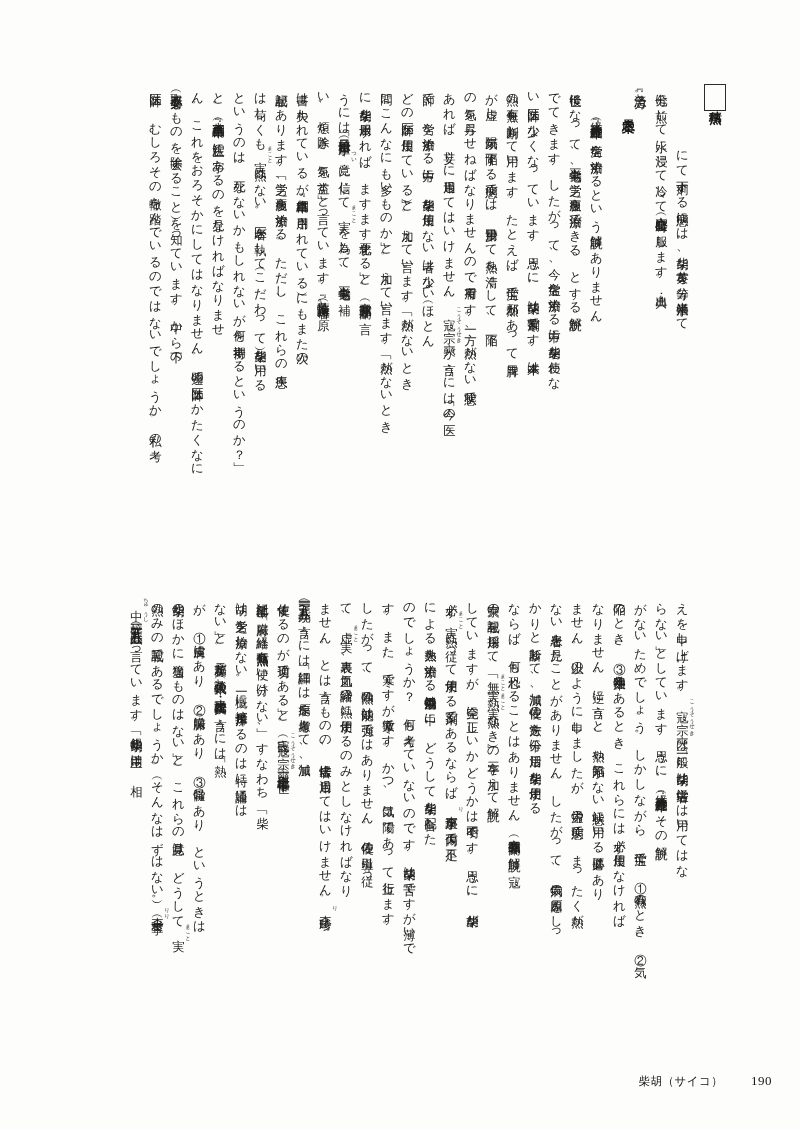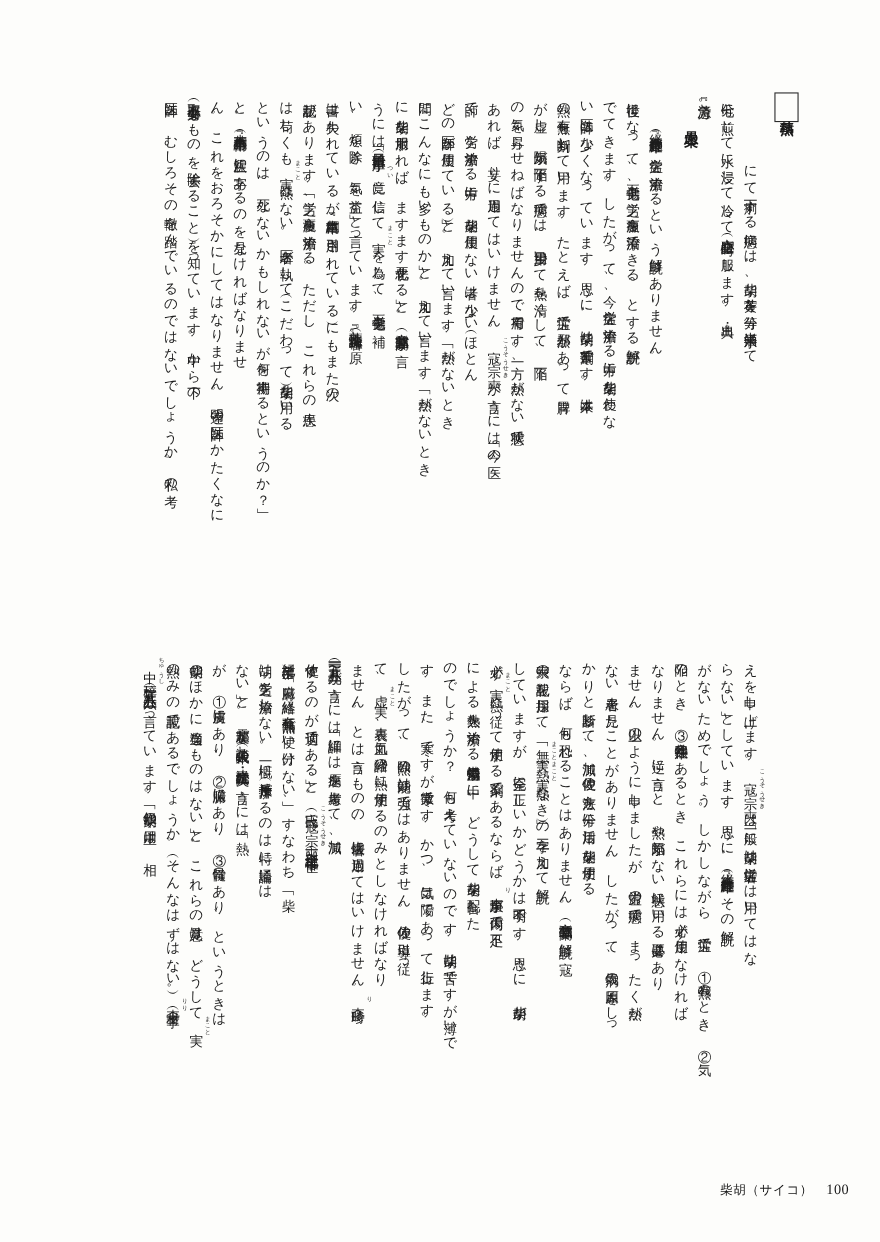--- a/index.html
+++ b/index.html
@@ -82,21 +82,21 @@
   #footer{
     position:absolute;
     left:0;right:0;
     bottom:40px;
     text-align:right;
     padding-right:28px;
     font-size:11.5px;
     letter-spacing:0.04em;
     color:#161616;
   }
-  #footer .ftitle{margin-right:12px;}
+  #footer .ftitle{margin-right:28px;}
   #footer .fpage{font-family:"Liberation Serif","DejaVu Serif",serif;font-size:13px;}
 </style>
 </head>
 <body>
 
 <div class="page">
 
   <div id="topic-box">
     <span class="vblock">積熱</span>
   </div>
@@ -157,16 +157,16 @@
       <div class="col" style="left: 256px; top: 594px;">紀前半））は「臓府、経絡、有熱無熱で使い分けない」、すなわち、「柴</div>
       <div class="col" style="left: 235px; top: 594px;">胡は労乏を治療しない。一概に擯斥（排斥）するのは特に通論には</div>
       <div class="col" style="left: 214px; top: 594px;">ない」と。龐元英が『談藪』（宋代の小説・龐元英撰）に言うには「熱</div>
       <div class="col" style="left: 193px; top: 594px;">が、①皮膚にあり、②臓腑にあり、③骨髄にあり、というときは</div>
       <div class="col" style="left: 172px; top: 594px;">柴胡のほかに適当なものはない」と。これらの意見は、どうして<ruby>実<rt>まこと</rt></ruby></div>
       <div class="col" style="left: 151px; top: 594px;">熱のみの記載であるでしょうか。（そんなはずはない）。<ruby>李<rt>り</rt></ruby>士材（<ruby>李<rt>り</rt></ruby></div>
       <div class="col" style="left: 130px; top: 594px;"><ruby>中梓<rt>ちゅうし</rt></ruby>（一五八八〜一六五五）は言っています。「銀柴胡の主用は、相</div>
     </div>
 
   <div id="footer">
-    <span class="ftitle">柴胡（サイコ）</span><span class="fpage">100</span>
+    <span class="ftitle">柴胡（サイコ）</span><span class="fpage">190</span>
   </div>
 
 </div>
 
 </body></html>

